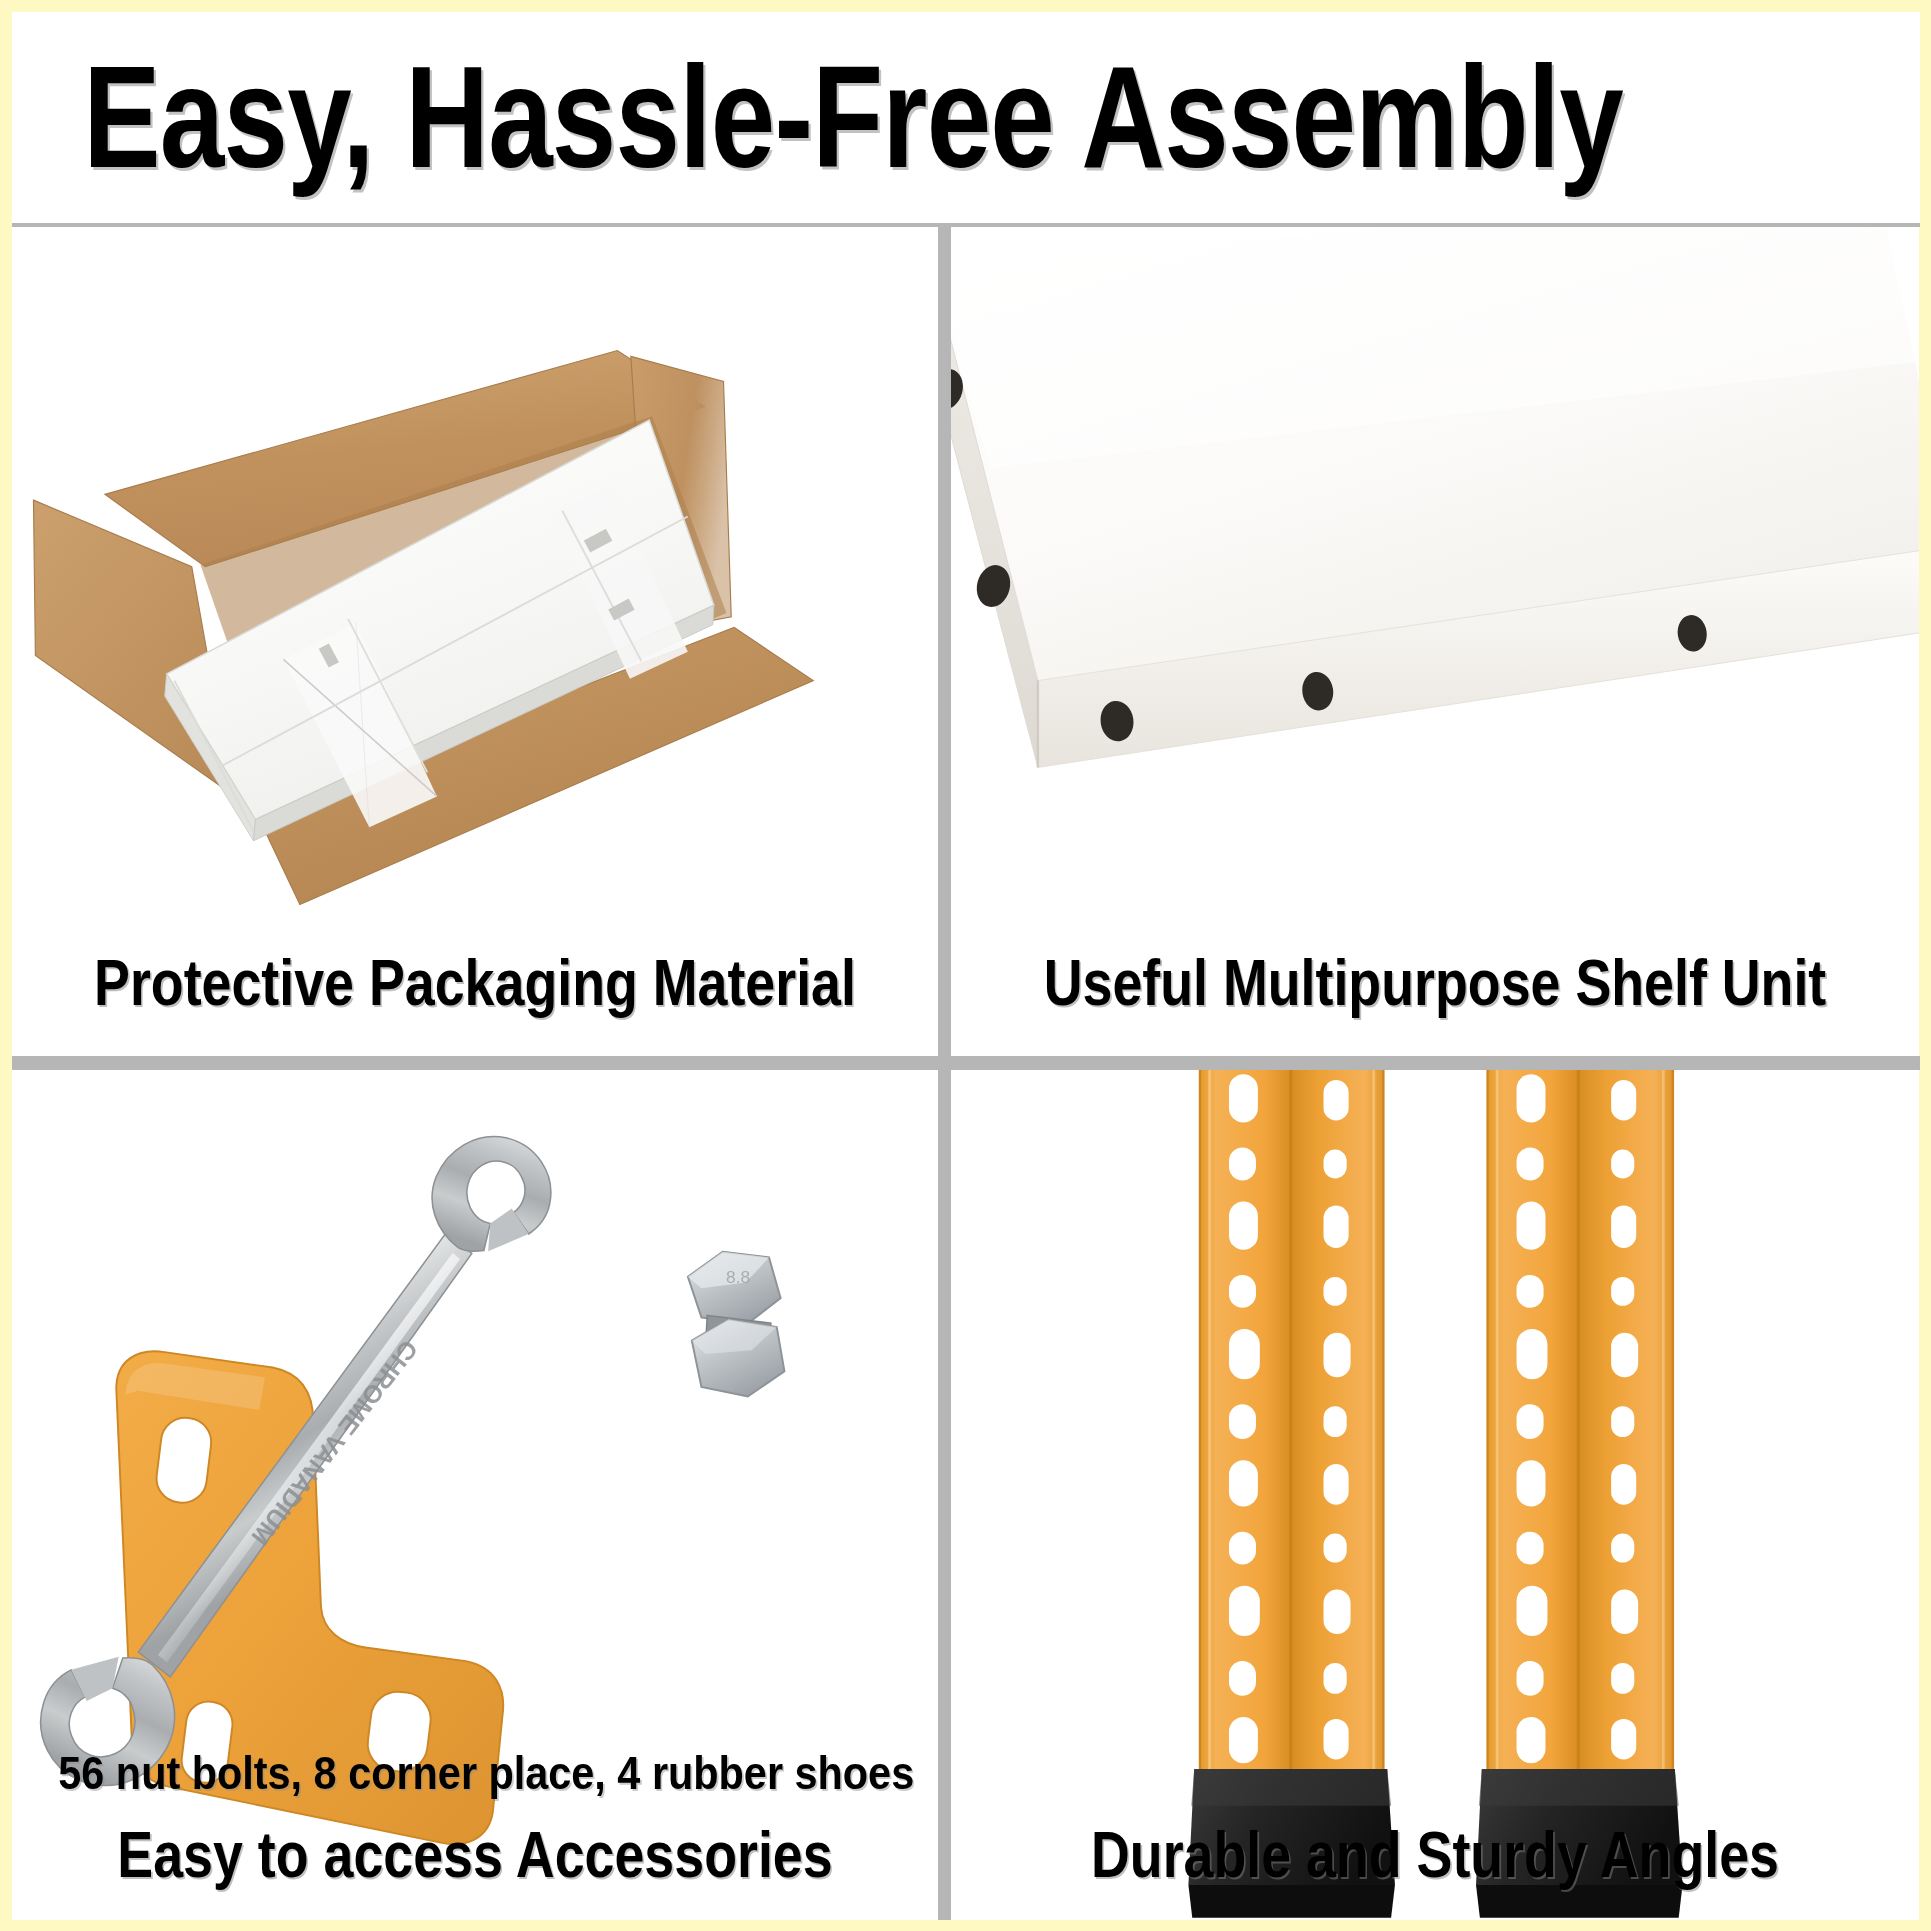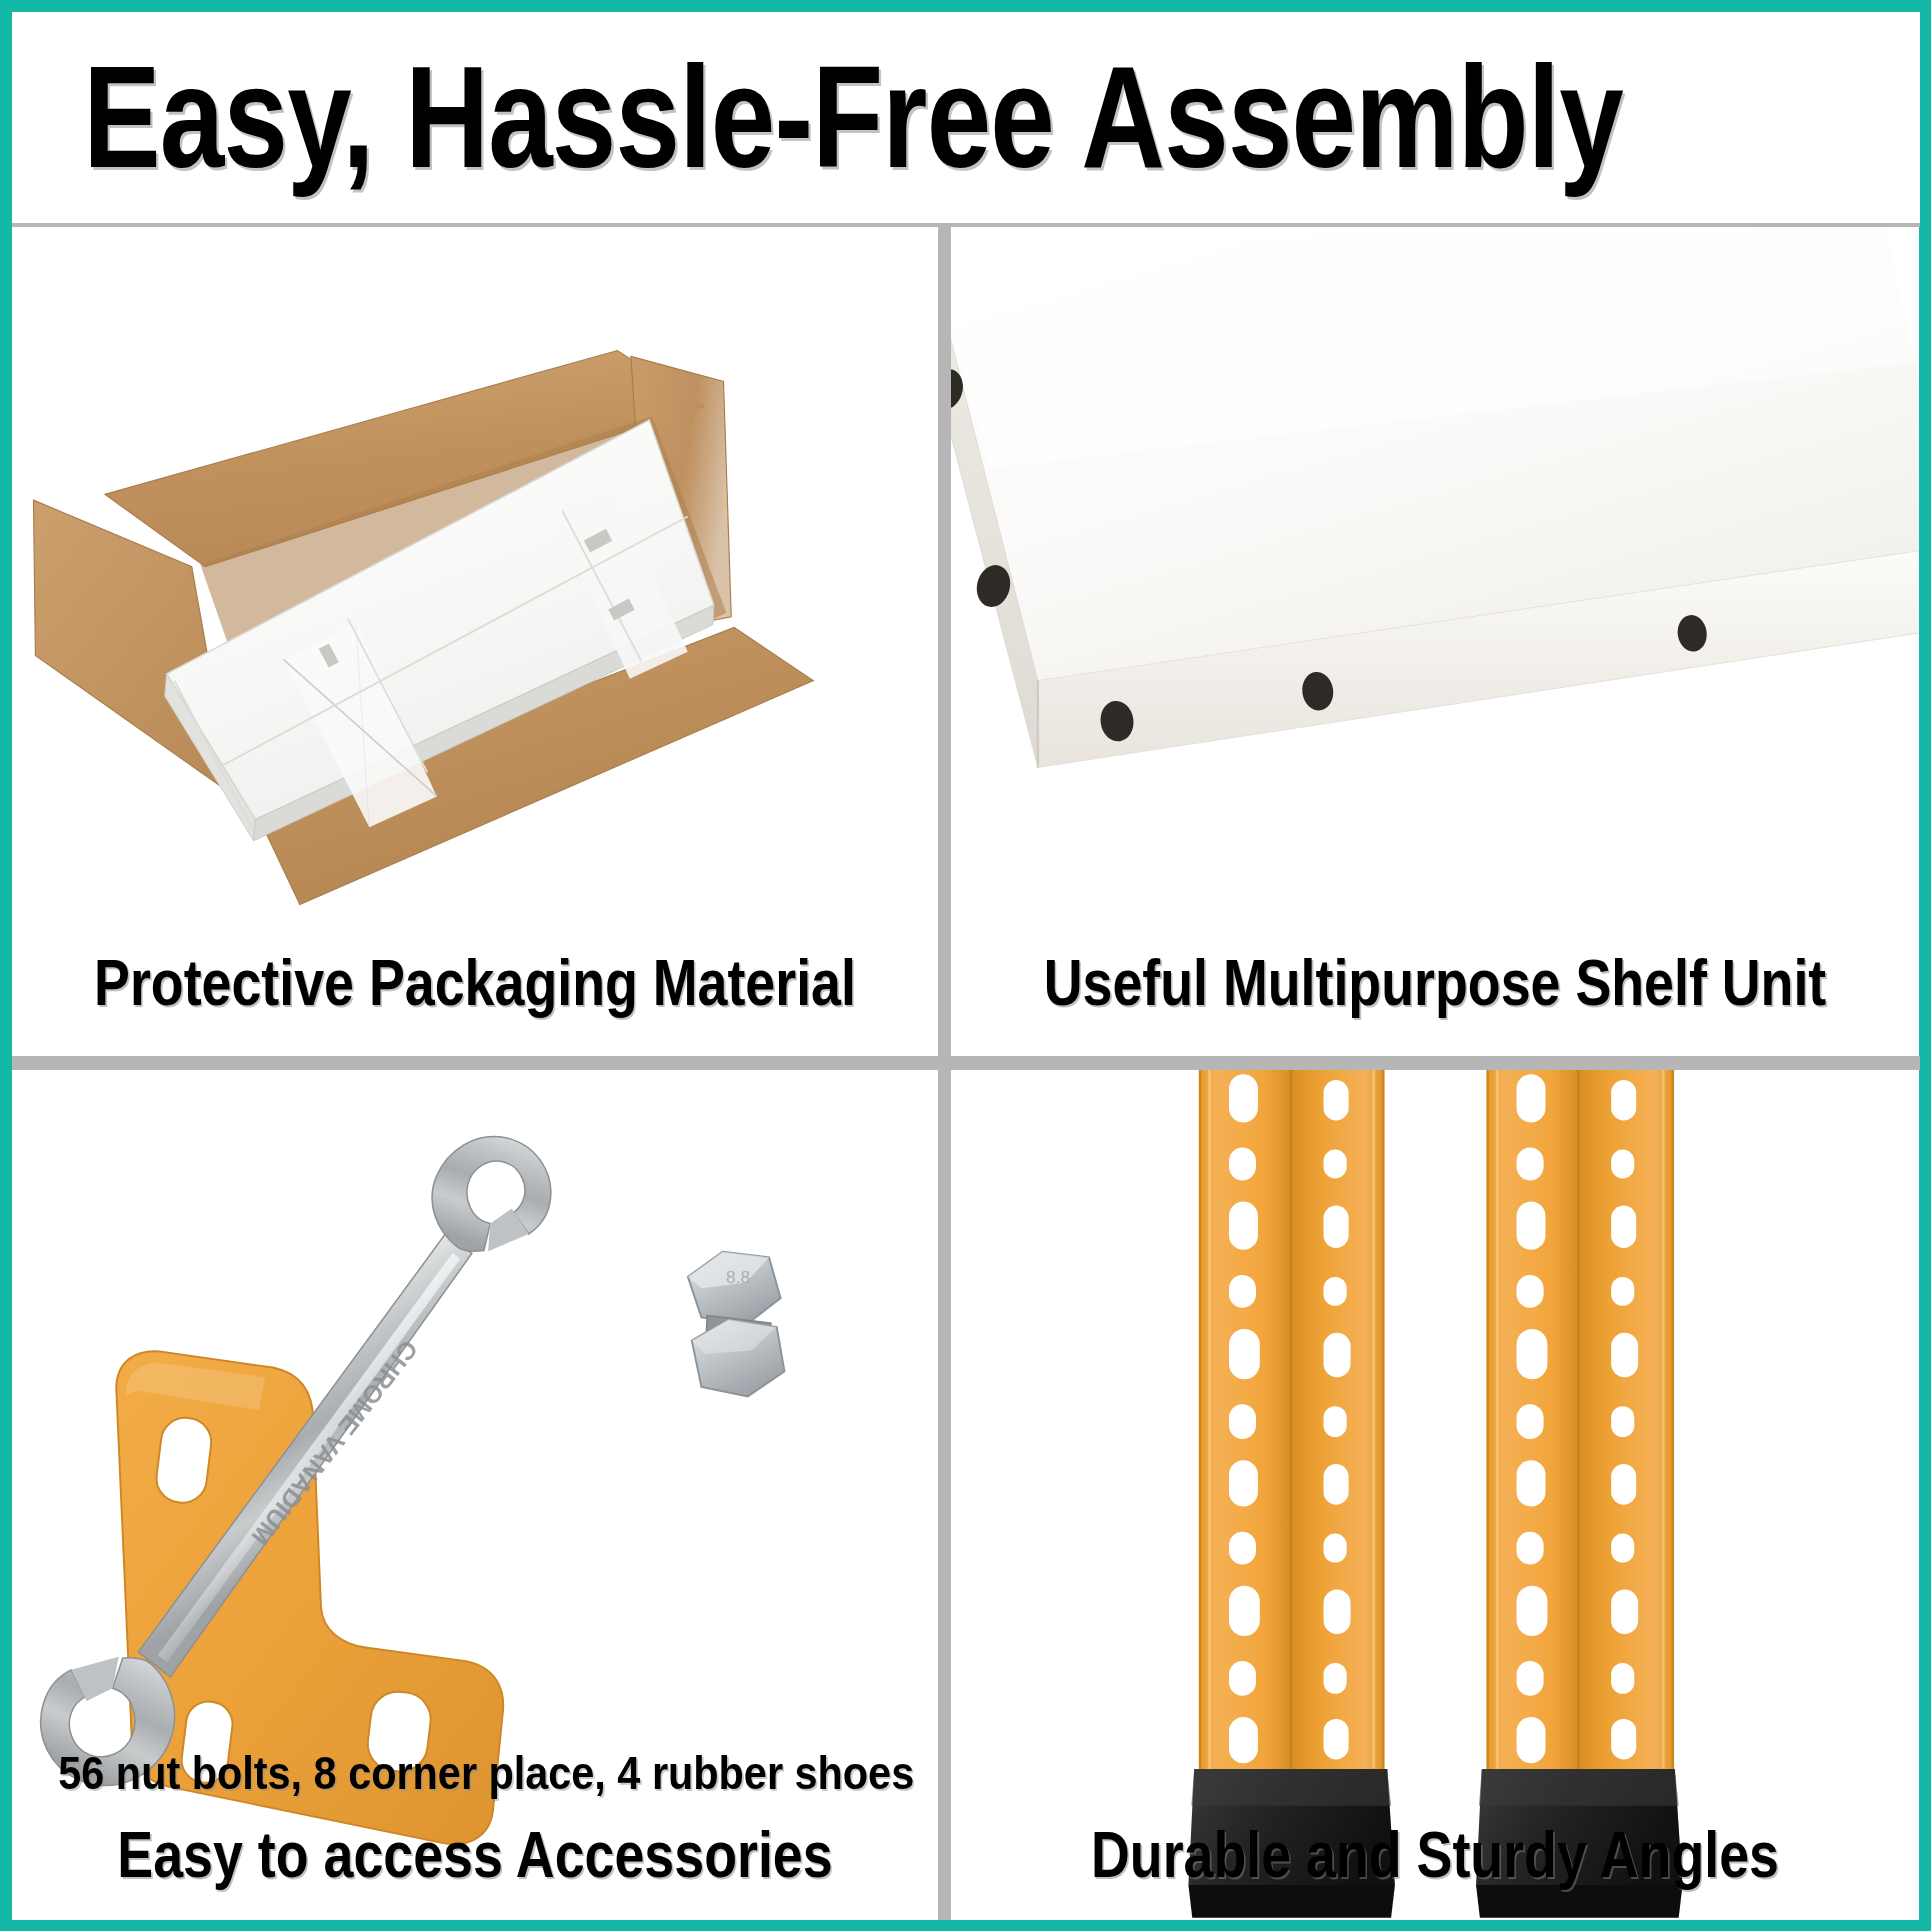--- a/index.html
+++ b/index.html
@@ -10,21 +10,21 @@
     height: 1931px;
     overflow: hidden;
     background: #b6b6b6;
     font-family: "Liberation Sans", sans-serif;
   }
 
   #infographic {
     position: relative;
     width: 1931px;
     height: 1931px;
-    background: #14b8a6;
+    background: #fef9c3;
     padding: 1px;
   }
 
   
   .header {
     position: absolute;
     left: 11.6px;
     top: 11.6px;
     width: 1908px;
     height: 211px;

